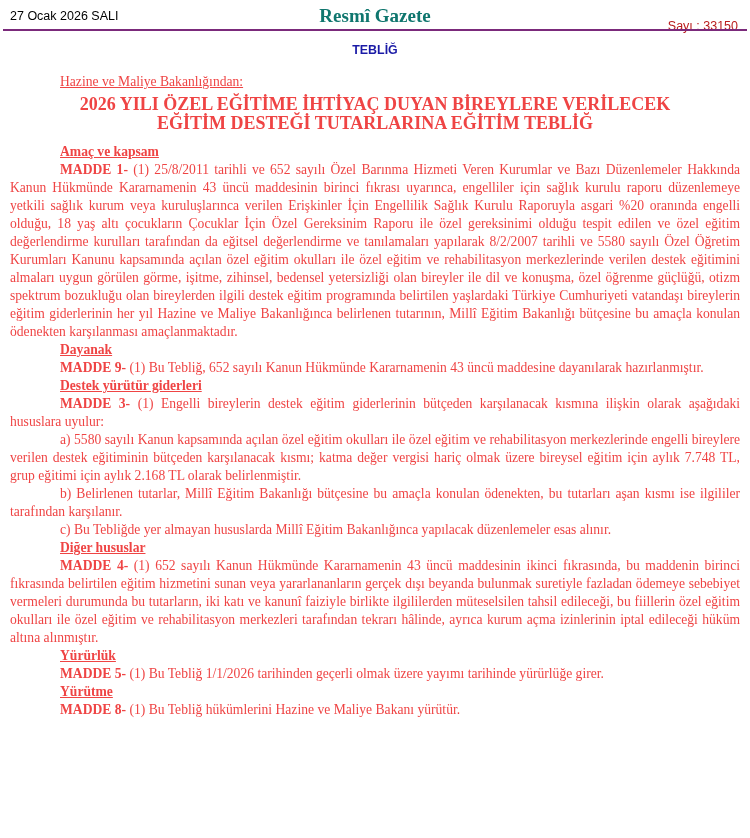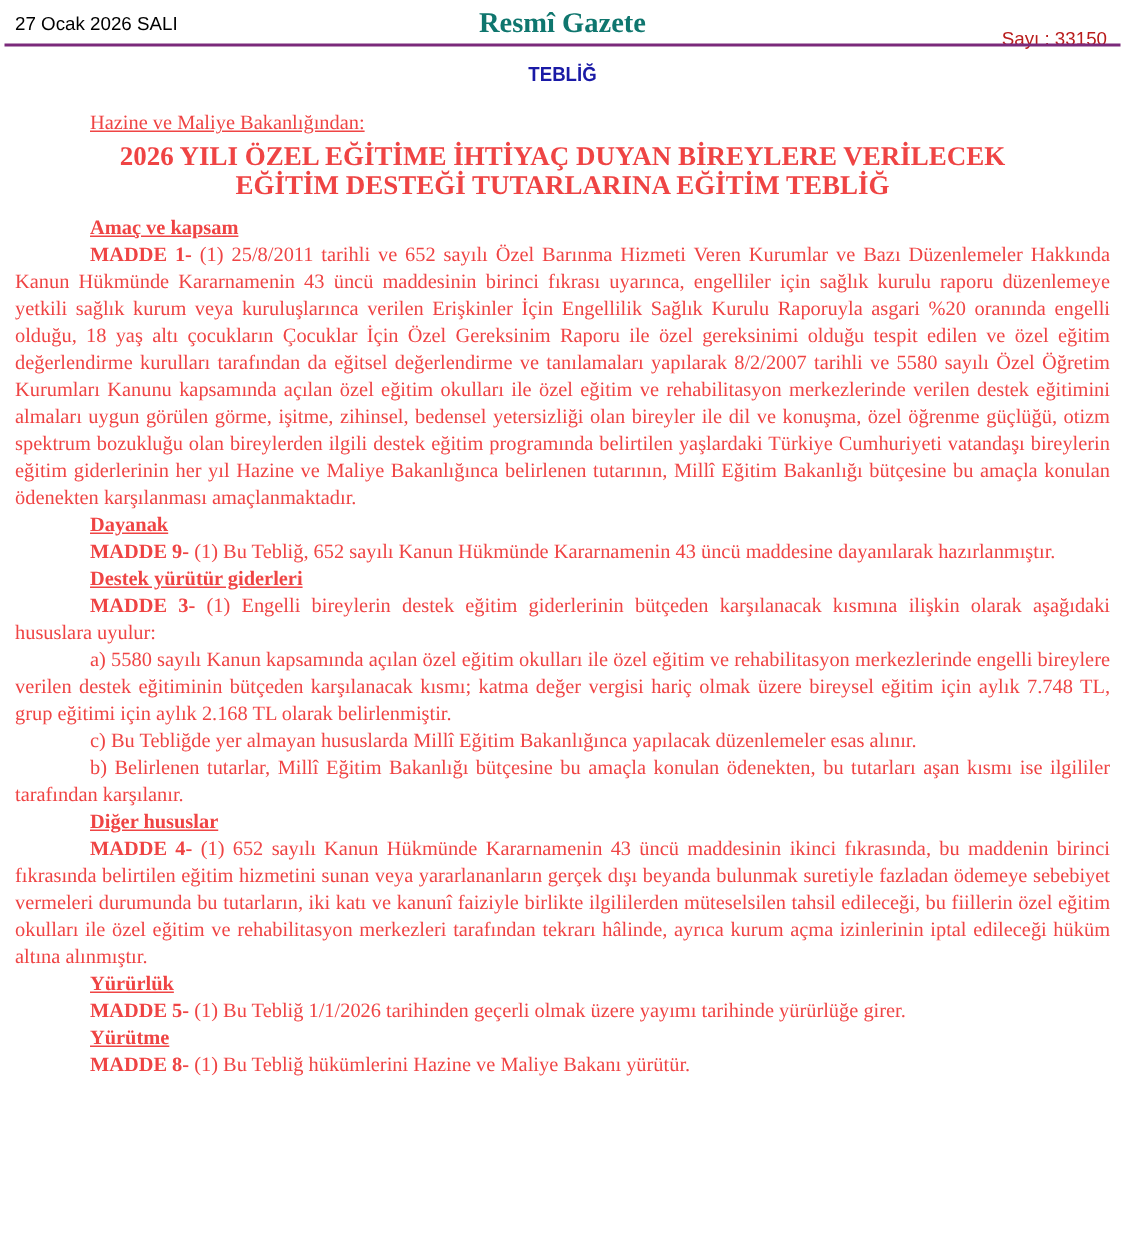--- a/index.html
+++ b/index.html
@@ -67,22 +67,22 @@
 
   <div>
     <div class="heading">Dayanak</div>
     <div class="para"><b>MADDE 9-</b><span> (1) Bu Tebliğ, 652 sayılı Kanun Hükmünde Kararnamenin 43 üncü maddesine dayanılarak hazırlanmıştır.</span></div>
   </div>
 
   <div>
     <div class="heading">Destek yürütür giderleri</div>
     <div class="para"><b>MADDE 3-</b><span> (1) Engelli bireylerin destek eğitim giderlerinin bütçeden karşılanacak kısmına ilişkin olarak aşağıdaki hususlara uyulur:</span></div>
     <div class="para">a) 5580 sayılı Kanun kapsamında açılan özel eğitim okulları ile özel eğitim ve rehabilitasyon merkezlerinde engelli bireylere verilen destek eğitiminin bütçeden karşılanacak kısmı; katma değer vergisi hariç olmak üzere bireysel eğitim için aylık 7.748 TL, grup eğitimi için aylık 2.168 TL olarak belirlenmiştir.</div>
+    <div class="para">b) Belirlenen tutarlar, Millî Eğitim Bakanlığı bütçesine bu amaçla konulan ödenekten, bu tutarları aşan kısmı ise ilgililer tarafından karşılanır.</div>
     <div class="para">c) Bu Tebliğde yer almayan hususlarda Millî Eğitim Bakanlığınca yapılacak düzenlemeler esas alınır.</div>
-    <div class="para">b) Belirlenen tutarlar, Millî Eğitim Bakanlığı bütçesine bu amaçla konulan ödenekten, bu tutarları aşan kısmı ise ilgililer tarafından karşılanır.</div>
   </div>
 
   <div>
     <div class="heading">Diğer hususlar</div>
     <div class="para"><b>MADDE 4-</b><span> (1) 652 sayılı Kanun Hükmünde Kararnamenin 43 üncü maddesinin ikinci fıkrasında, bu maddenin birinci fıkrasında belirtilen eğitim hizmetini sunan veya yararlananların gerçek dışı beyanda bulunmak suretiyle fazladan ödemeye sebebiyet vermeleri durumunda bu tutarların, iki katı ve kanunî faiziyle birlikte ilgililerden müteselsilen tahsil edileceği, bu fiillerin özel eğitim okulları ile özel eğitim ve rehabilitasyon merkezleri tarafından tekrarı hâlinde, ayrıca kurum açma izinlerinin iptal edileceği hüküm altına alınmıştır.</span></div>
   </div>
 
   <div>
     <div class="heading">Yürürlük</div>
     <div class="para"><b>MADDE 5-</b><span> (1) Bu Tebliğ 1/1/2026 tarihinden geçerli olmak üzere yayımı tarihinde yürürlüğe girer.</span></div>

